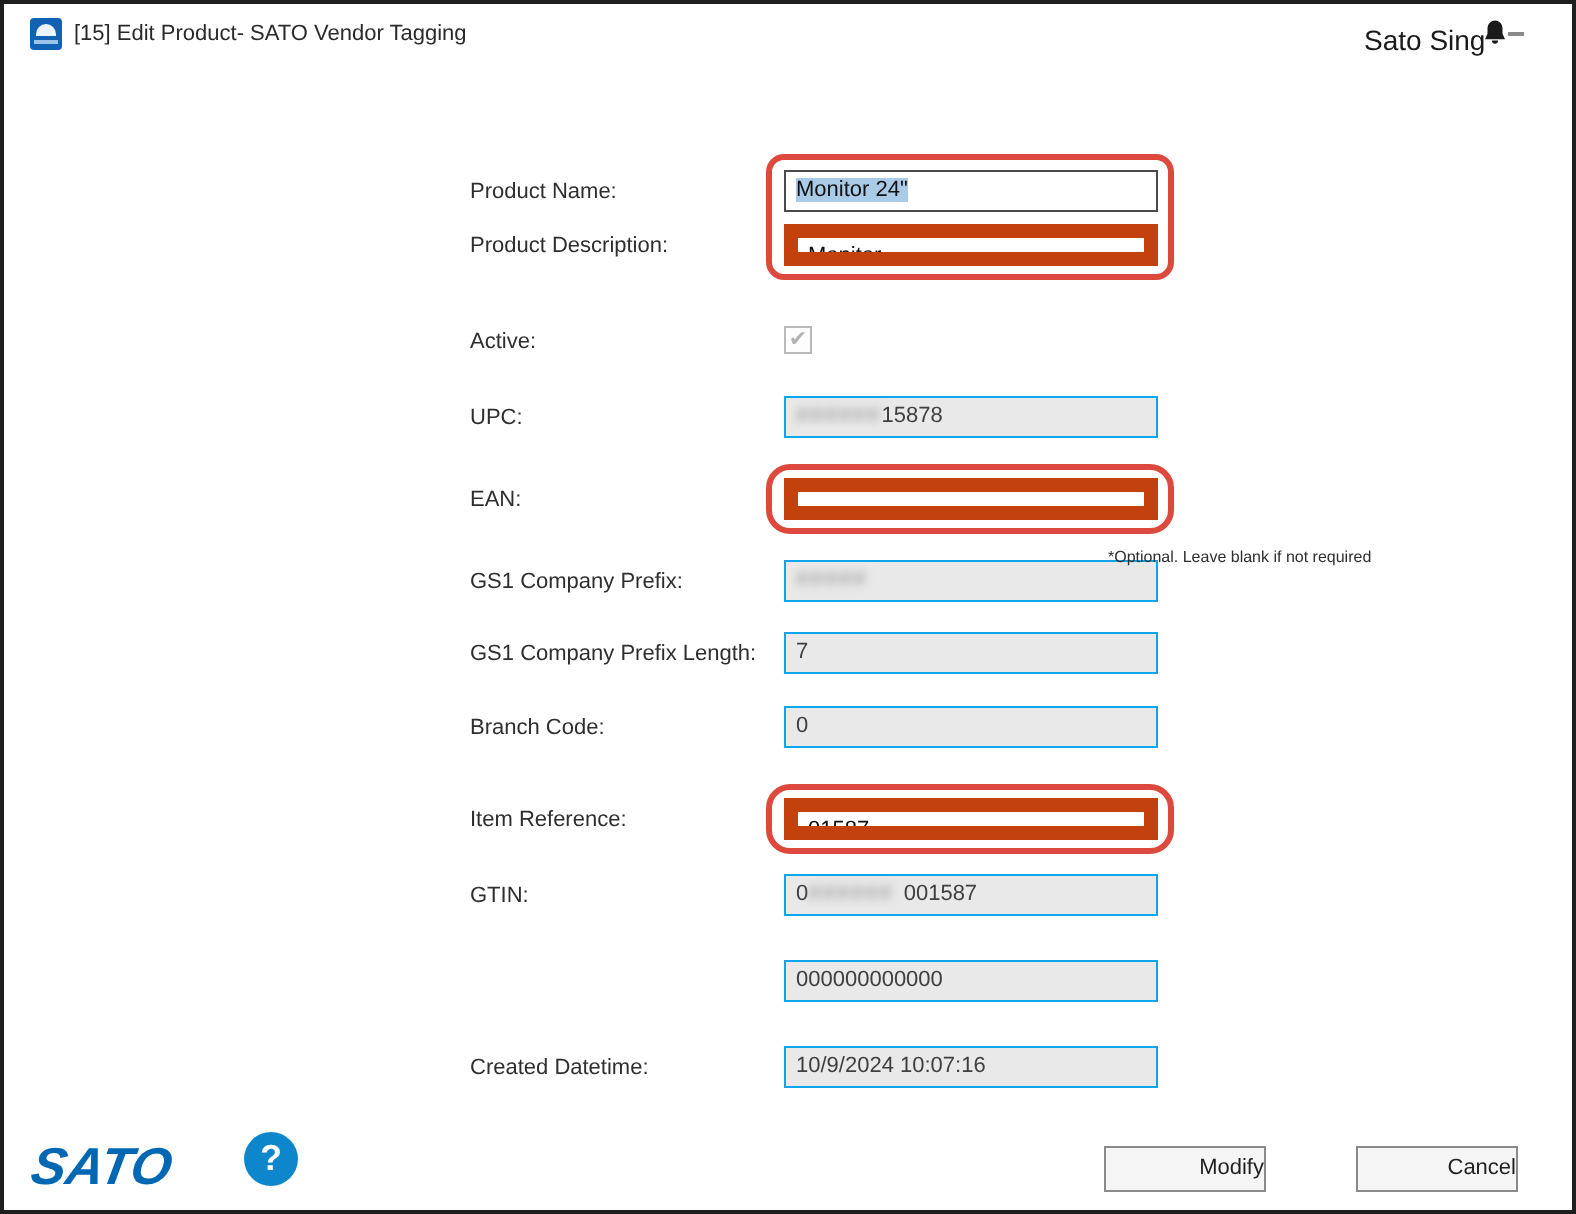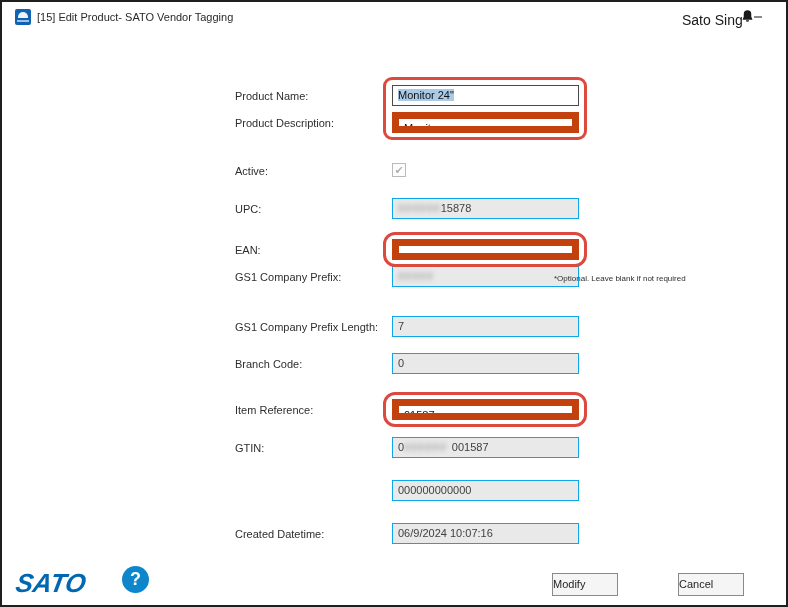--- a/index.html
+++ b/index.html
@@ -49,23 +49,23 @@
   .sato-logo {
     position:absolute; left:14px; top:566px; font-size:26px; font-weight:bold; font-style:italic;
     color:#0068b3; transform:skewX(-10deg); letter-spacing:0px;
   }
   .help-btn {
     position:absolute; left:120px; top:564px; width:27px; height:27px; border-radius:50%;
     background:#0e86cc; color:#ffffff; font-size:18px; font-weight:bold;
     text-align:center; line-height:27px; cursor:pointer;
   }
   .btn {
-    position:absolute; top:571px; width:66px; height:23px;
+    position:absolute; top:571px; width:81px; height:23px;
     background:#f5f5f5; border:1px solid #8a8a8a;
-    font-size:11px; color:#1f1f1f; text-align:left; line-height:21px; cursor:pointer;
+    font-size:11px; color:#1f1f1f; text-align:right; line-height:21px; cursor:pointer;
     font-family:"Liberation Sans", sans-serif;
   }
   .btn-modify { left:550px; }
   .btn-cancel { left:676px; }
 </style>
 </head>
 <body>
 
 <div class="window">
 
@@ -100,21 +100,21 @@
   <div class="row" style="top:196px">
     <div class="lbl">UPC:</div>
     <div class="field disabled"><span class="redacted">######</span><span>15878</span></div>
   </div>
 
   <div class="row" style="top:237px">
     <div class="lbl">EAN:</div>
     <div class="field editable"><span></span></div>
   </div>
 
-  <div class="row" style="top:264px">
+  <div class="row" style="top:278px">
     <div class="lbl">GS1 Company Prefix:</div>
     <div class="field disabled"><span class="redacted">#####</span></div>
   </div>
 
   <div class="row" style="top:314px">
     <div class="lbl">GS1 Company Prefix Length:</div>
     <div class="field disabled"><span>7</span></div>
   </div>
 
   <div class="row" style="top:351px">
@@ -131,21 +131,21 @@
     <div class="lbl">GTIN:</div>
     <div class="field disabled"><span>0</span><span class="redacted gap-right">######</span><span>001587</span></div>
   </div>
 
   <div class="row" style="top:478px">
     <div class="field disabled"><span>000000000000</span></div>
   </div>
 
   <div class="row" style="top:521px">
     <div class="lbl">Created Datetime:</div>
-    <div class="field disabled"><span>06/9/2024 10:07:16</span></div>
+    <div class="field disabled"><span>10/9/2024 10:07:16</span></div>
   </div>
 
   <div class="annot annot-1"></div>
   <div class="annot annot-2"></div>
   <div class="annot annot-3"></div>
   <div class="ean-note">*Optional. Leave blank if not required</div>
 
   <div class="sato-logo">SATO</div>
   <div class="help-btn"><span>?</span></div>
   <div class="btn btn-modify">Modify</div>

